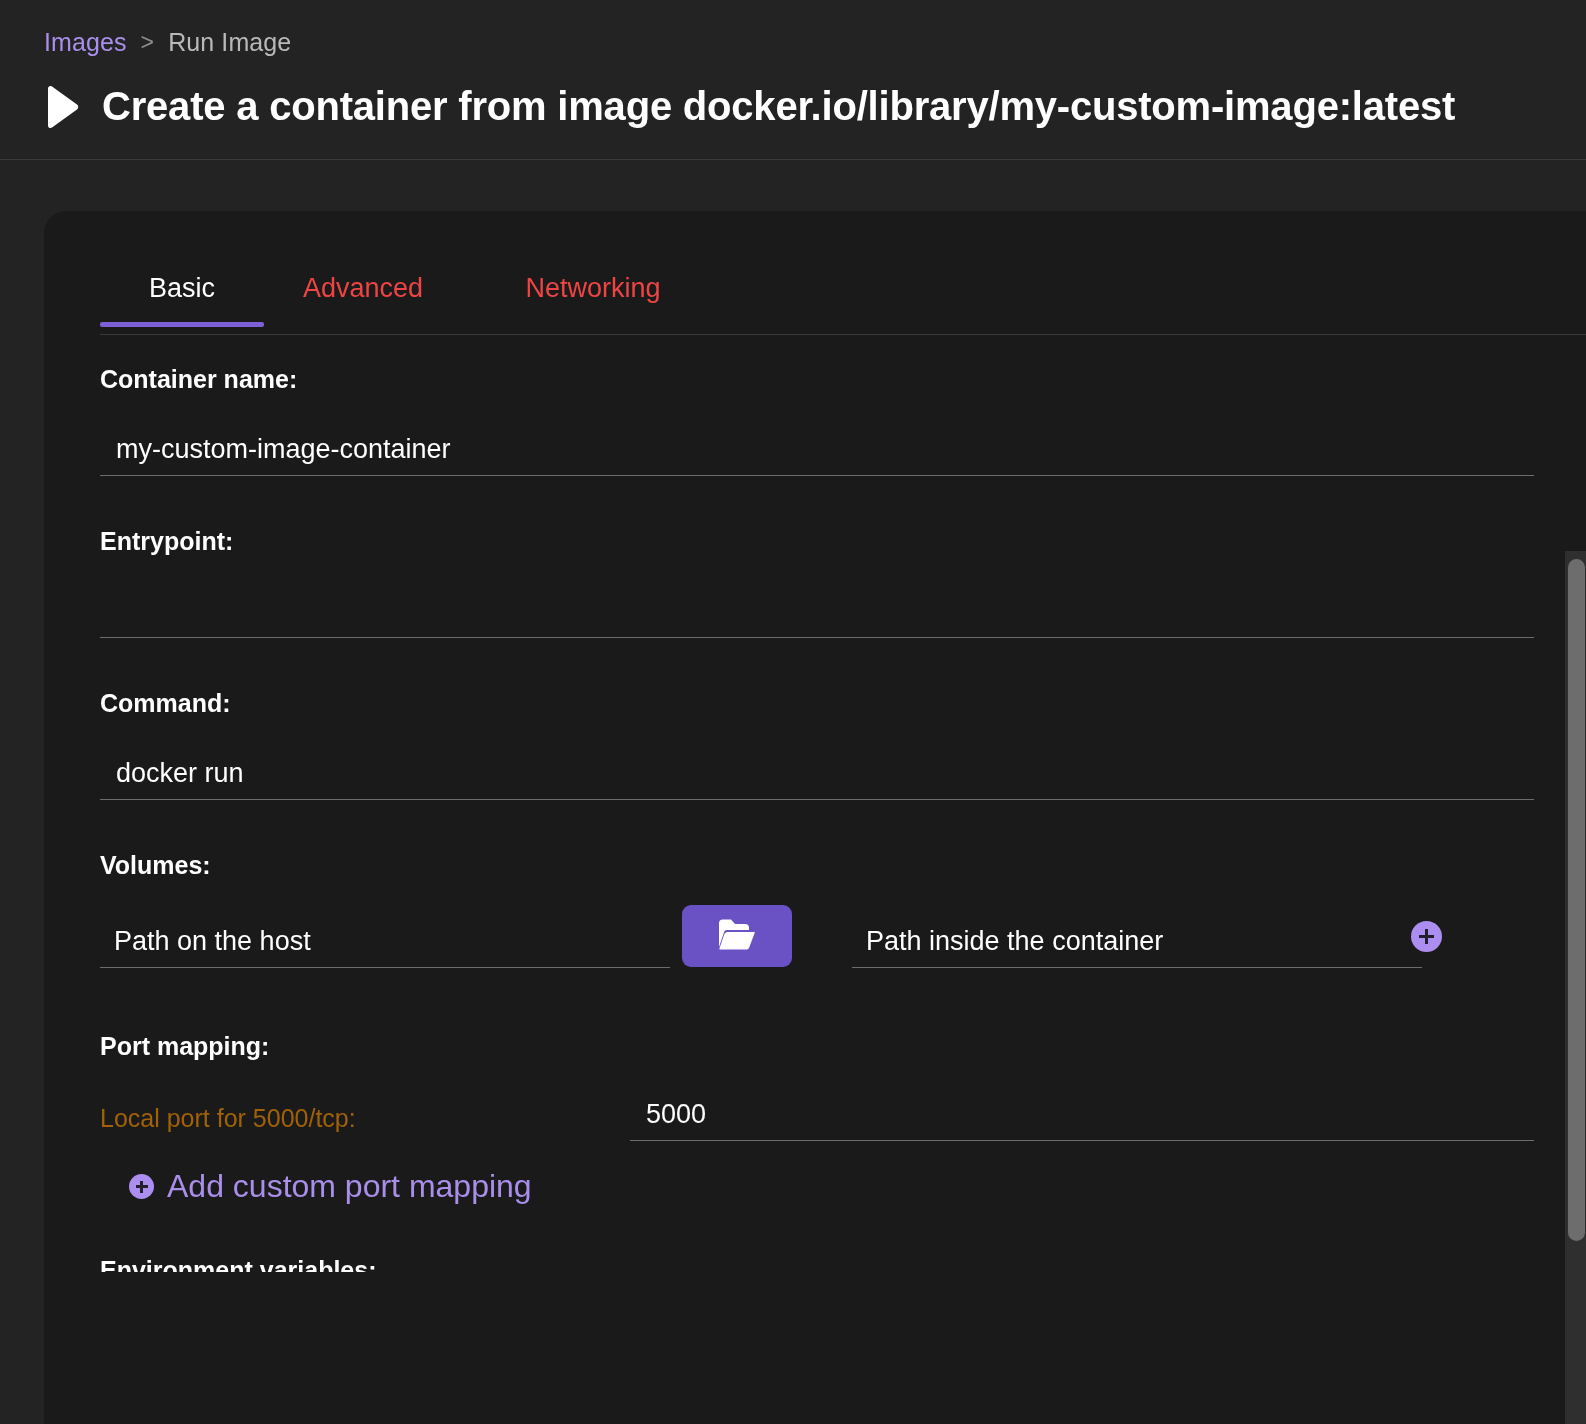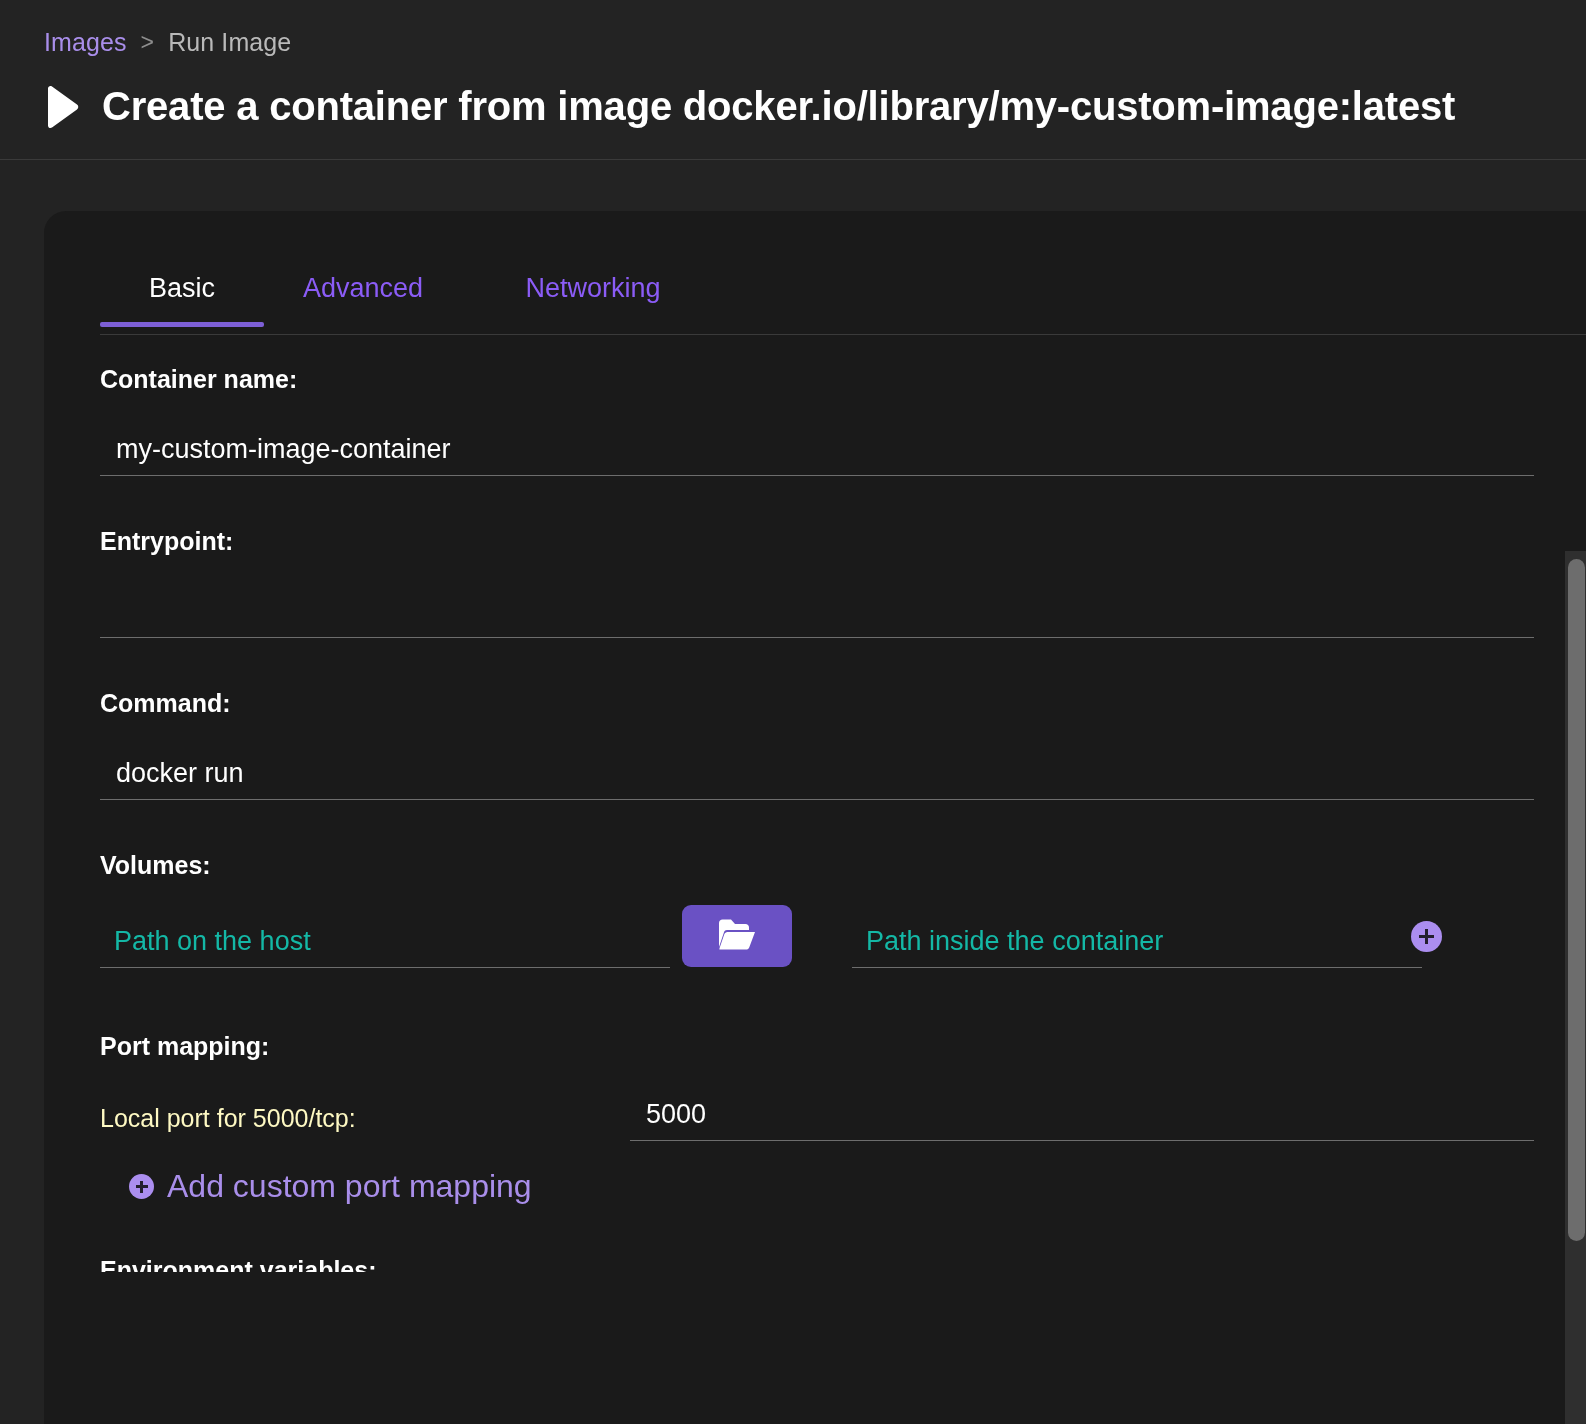--- a/index.html
+++ b/index.html
@@ -91,21 +91,21 @@
     top: 52px;
     width: 1490px;
     height: 72px;
     border-bottom: 1px solid #3a3a3a;
     box-sizing: border-box;
     display: flex;
     align-items: flex-start;
   }
   .tab {
     font-size: 27px;
-    color: #8b5cf6;
+    color: #ef4444;
     padding: 10px 0 22px 0;
     margin-right: 0;
     cursor: pointer;
     position: relative;
     text-align: center;
     box-sizing: border-box;
   }
   .tab.t0 { width: 164px; color: #ffffff; }
   .tab.t1 { width: 198px; margin-left: 0px; }
   .tab.t2 { width: 230px; margin-left: 16px; }
@@ -132,41 +132,41 @@
 
   .field-label {
     position: absolute;
     font-size: 25px;
     font-weight: bold;
     color: #ffffff;
   }
   .sub-label {
     position: absolute;
     font-size: 25px;
-    color: #fef9c3;
+    color: #a16207;
     font-weight: normal;
   }
 
   .underline-input {
     position: absolute;
     border-bottom: 1px solid #6d6d6d;
     box-sizing: border-box;
     display: flex;
     align-items: flex-end;
     padding-bottom: 10px;
     cursor: text;
   }
   .underline-input .val {
     font-size: 27px;
     color: #ffffff;
     padding-left: 16px;
   }
   .underline-input .ph {
     font-size: 27px;
-    color: #14b8a6;
+    color: #ffffff;
     padding-left: 14px;
   }
 
   
   .folder-btn {
     position: absolute;
     width: 110px;
     height: 62px;
     background: #6a51c4;
     border-radius: 9px;

